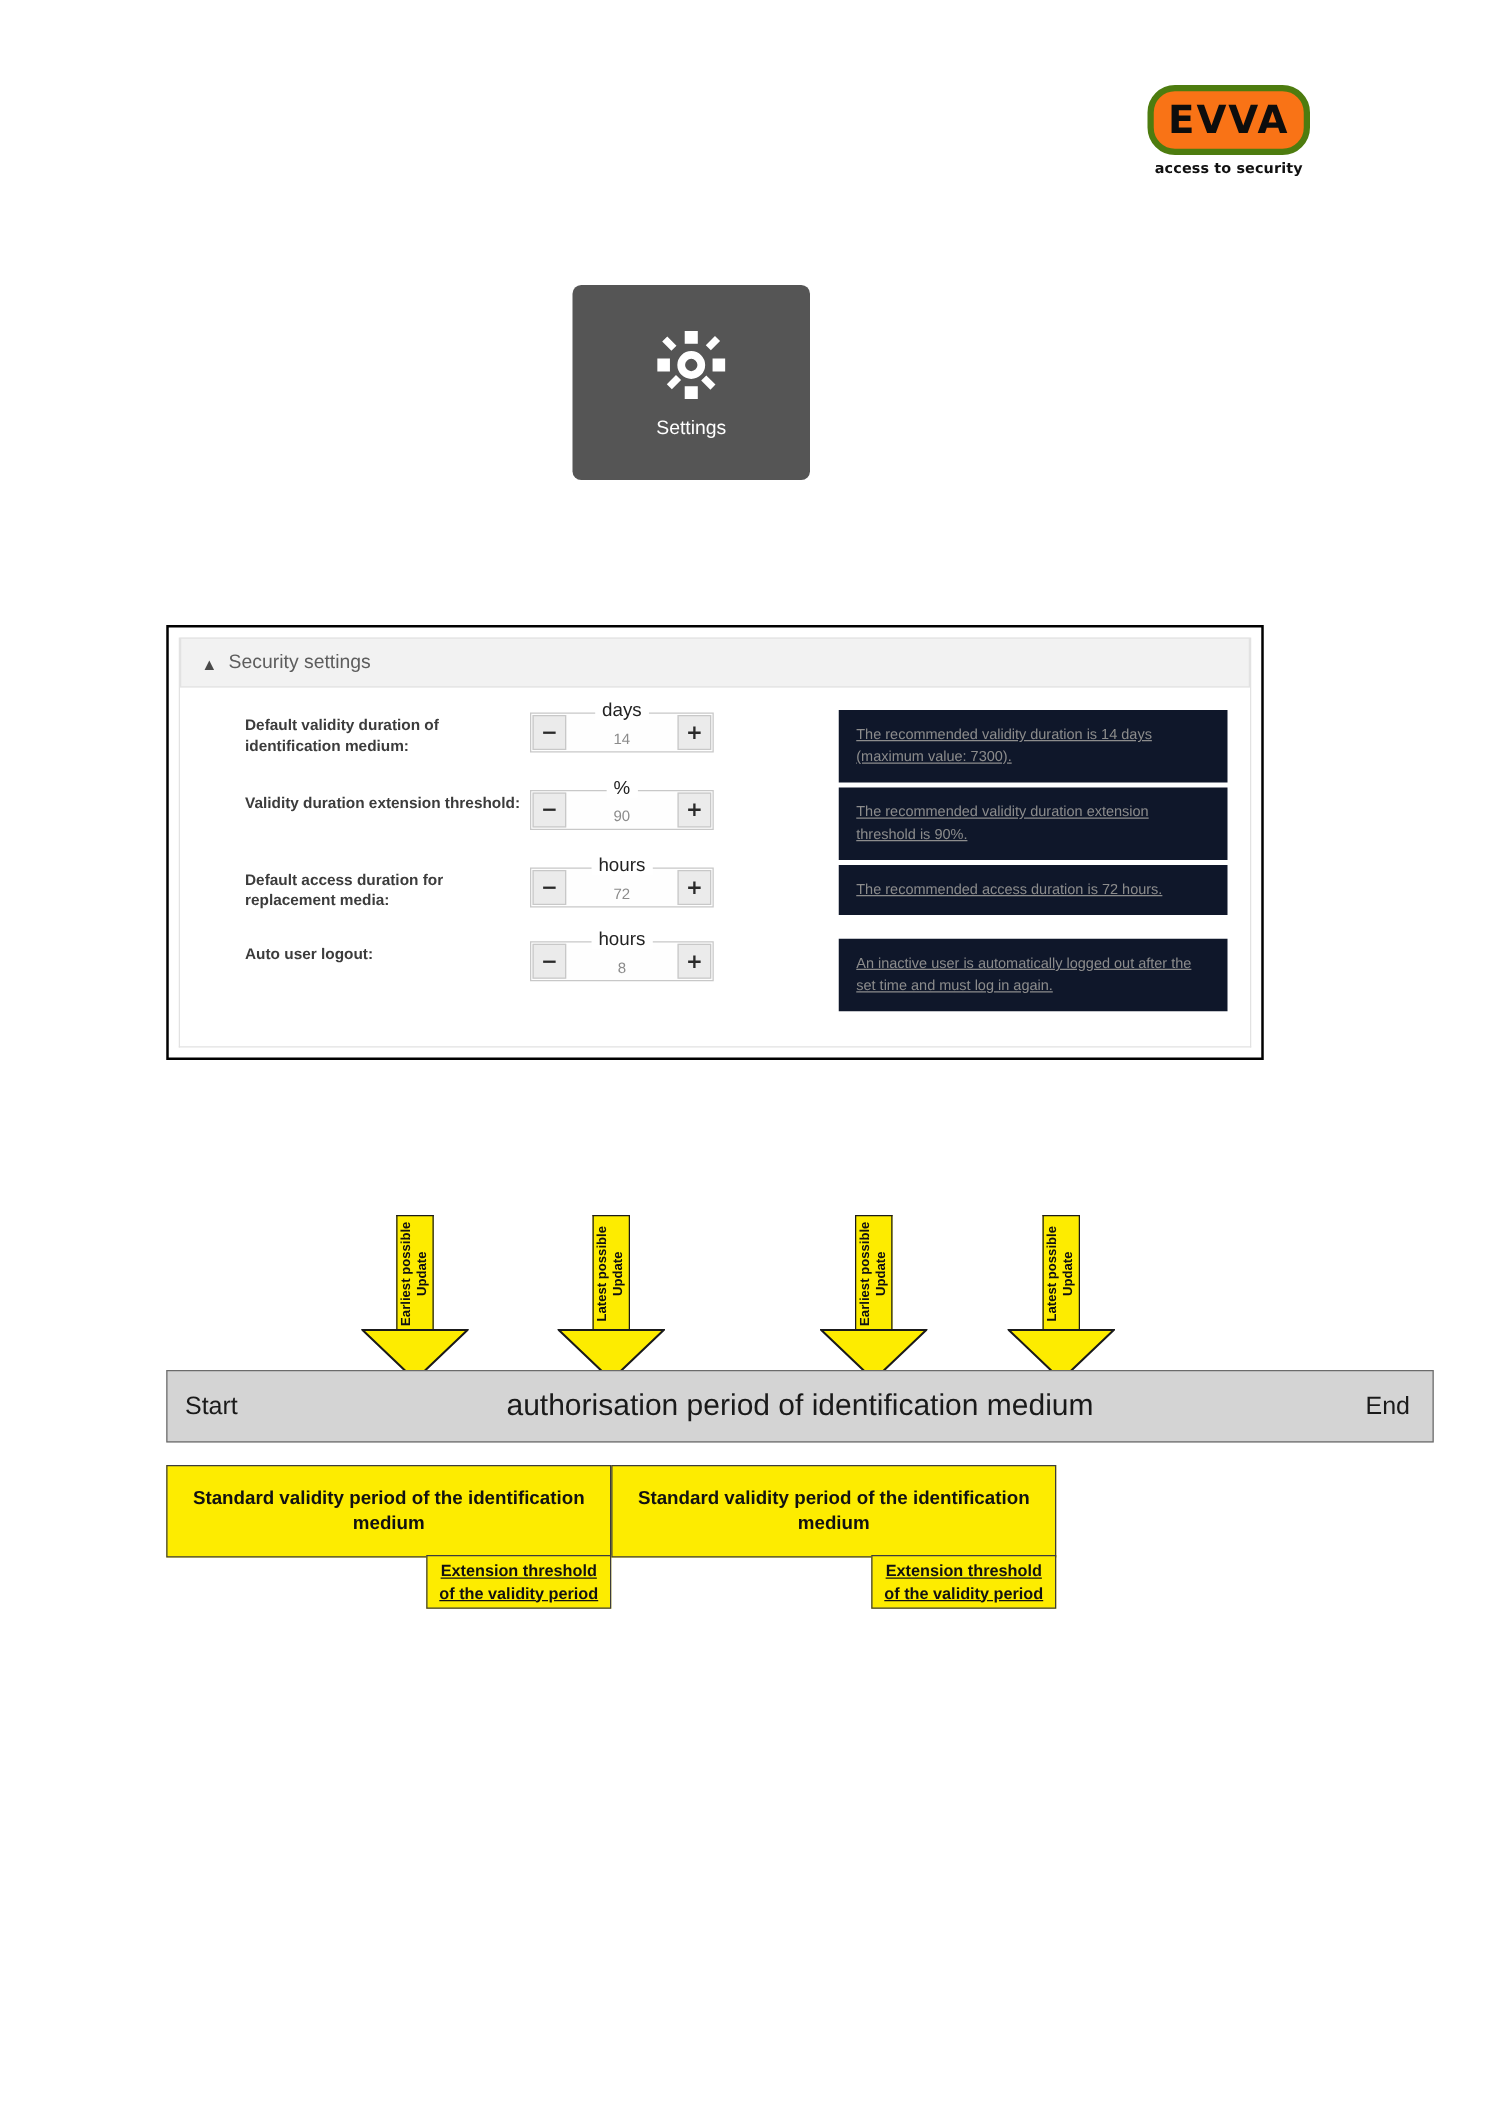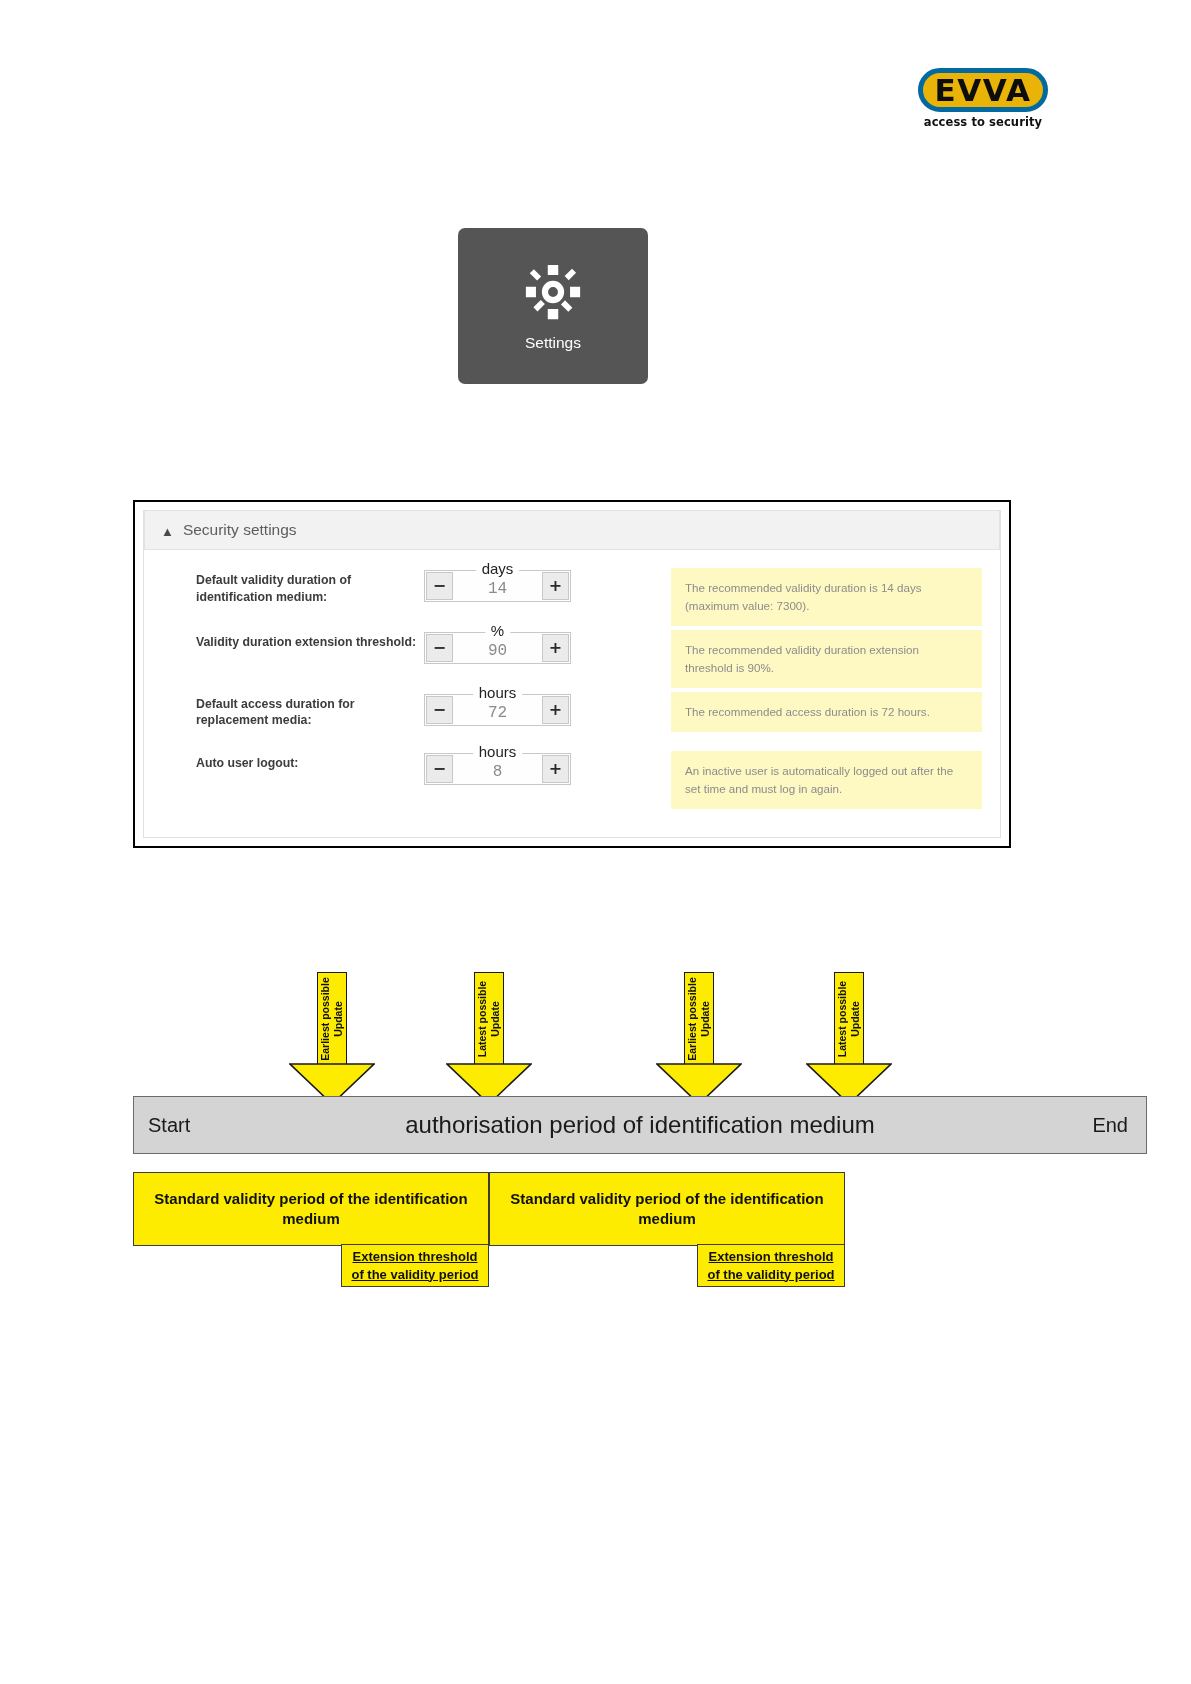--- a/index.html
+++ b/index.html
@@ -16,23 +16,23 @@
   
   .logo-wrap {
     position: absolute;
     left: 918px;
     top: 68px;
     width: 130px;
     text-align: center;
   }
   .logo-pill {
     width: 130px;
-    height: 44px;
-    background: #eab308;
-    border: 5px solid #0369a1;
+    height: 56px;
+    background: #f97316;
+    border: 5px solid #4d7c0f;
     border-radius: 22px;
     display: flex;
     align-items: center;
     justify-content: center;
   }
   .logo-pill span {
     font-family: "DejaVu Sans", sans-serif;
     font-weight: bold;
     font-size: 31px;
     letter-spacing: 1.5px;
@@ -161,50 +161,51 @@
     font-family: "Liberation Sans", sans-serif;
     line-height: 1;
     white-space: nowrap;
   }
   .stepper .value {
     flex: 1 1 auto;
     display: flex;
     align-items: flex-end;
     justify-content: center;
     padding-bottom: 3px;
-    font-size: 16px;
+    font-size: 12px;
     color: #8b8b8b;
-    font-family: Liberation Mono, monospace;
+    font-family: Liberation Sans, sans-serif;
   }
   .sbtn {
     width: 27px;
     flex: 0 0 27px;
     background: #ebebeb;
     border: 1px solid #c8c8c8;
     margin: 1px;
     display: flex;
     align-items: center;
     justify-content: center;
     color: #2a2a2a;
     font-size: 16px;
     font-weight: bold;
     line-height: 1;
     font-family: "DejaVu Sans", sans-serif;
   }
   .sbtn.minus { margin-right: 0; }
   .sbtn.plus { margin-left: 0; }
 
   .hint {
-    background: #fef9c3;
+    background: #0f172a;
     color: #8c8c8c;
     font-size: 11.6px;
     line-height: 1.55;
     padding: 11px 14px;
     min-height: 40px;
     font-family: "Liberation Sans", sans-serif;
+    text-decoration: underline;
   }
 
   
   .diagram { position: absolute; left: 0; top: 960px; width: 1191px; height: 400px; }
 
   .arrow {
     position: absolute;
     width: 86px;
   }
   .arrow .shaft {

